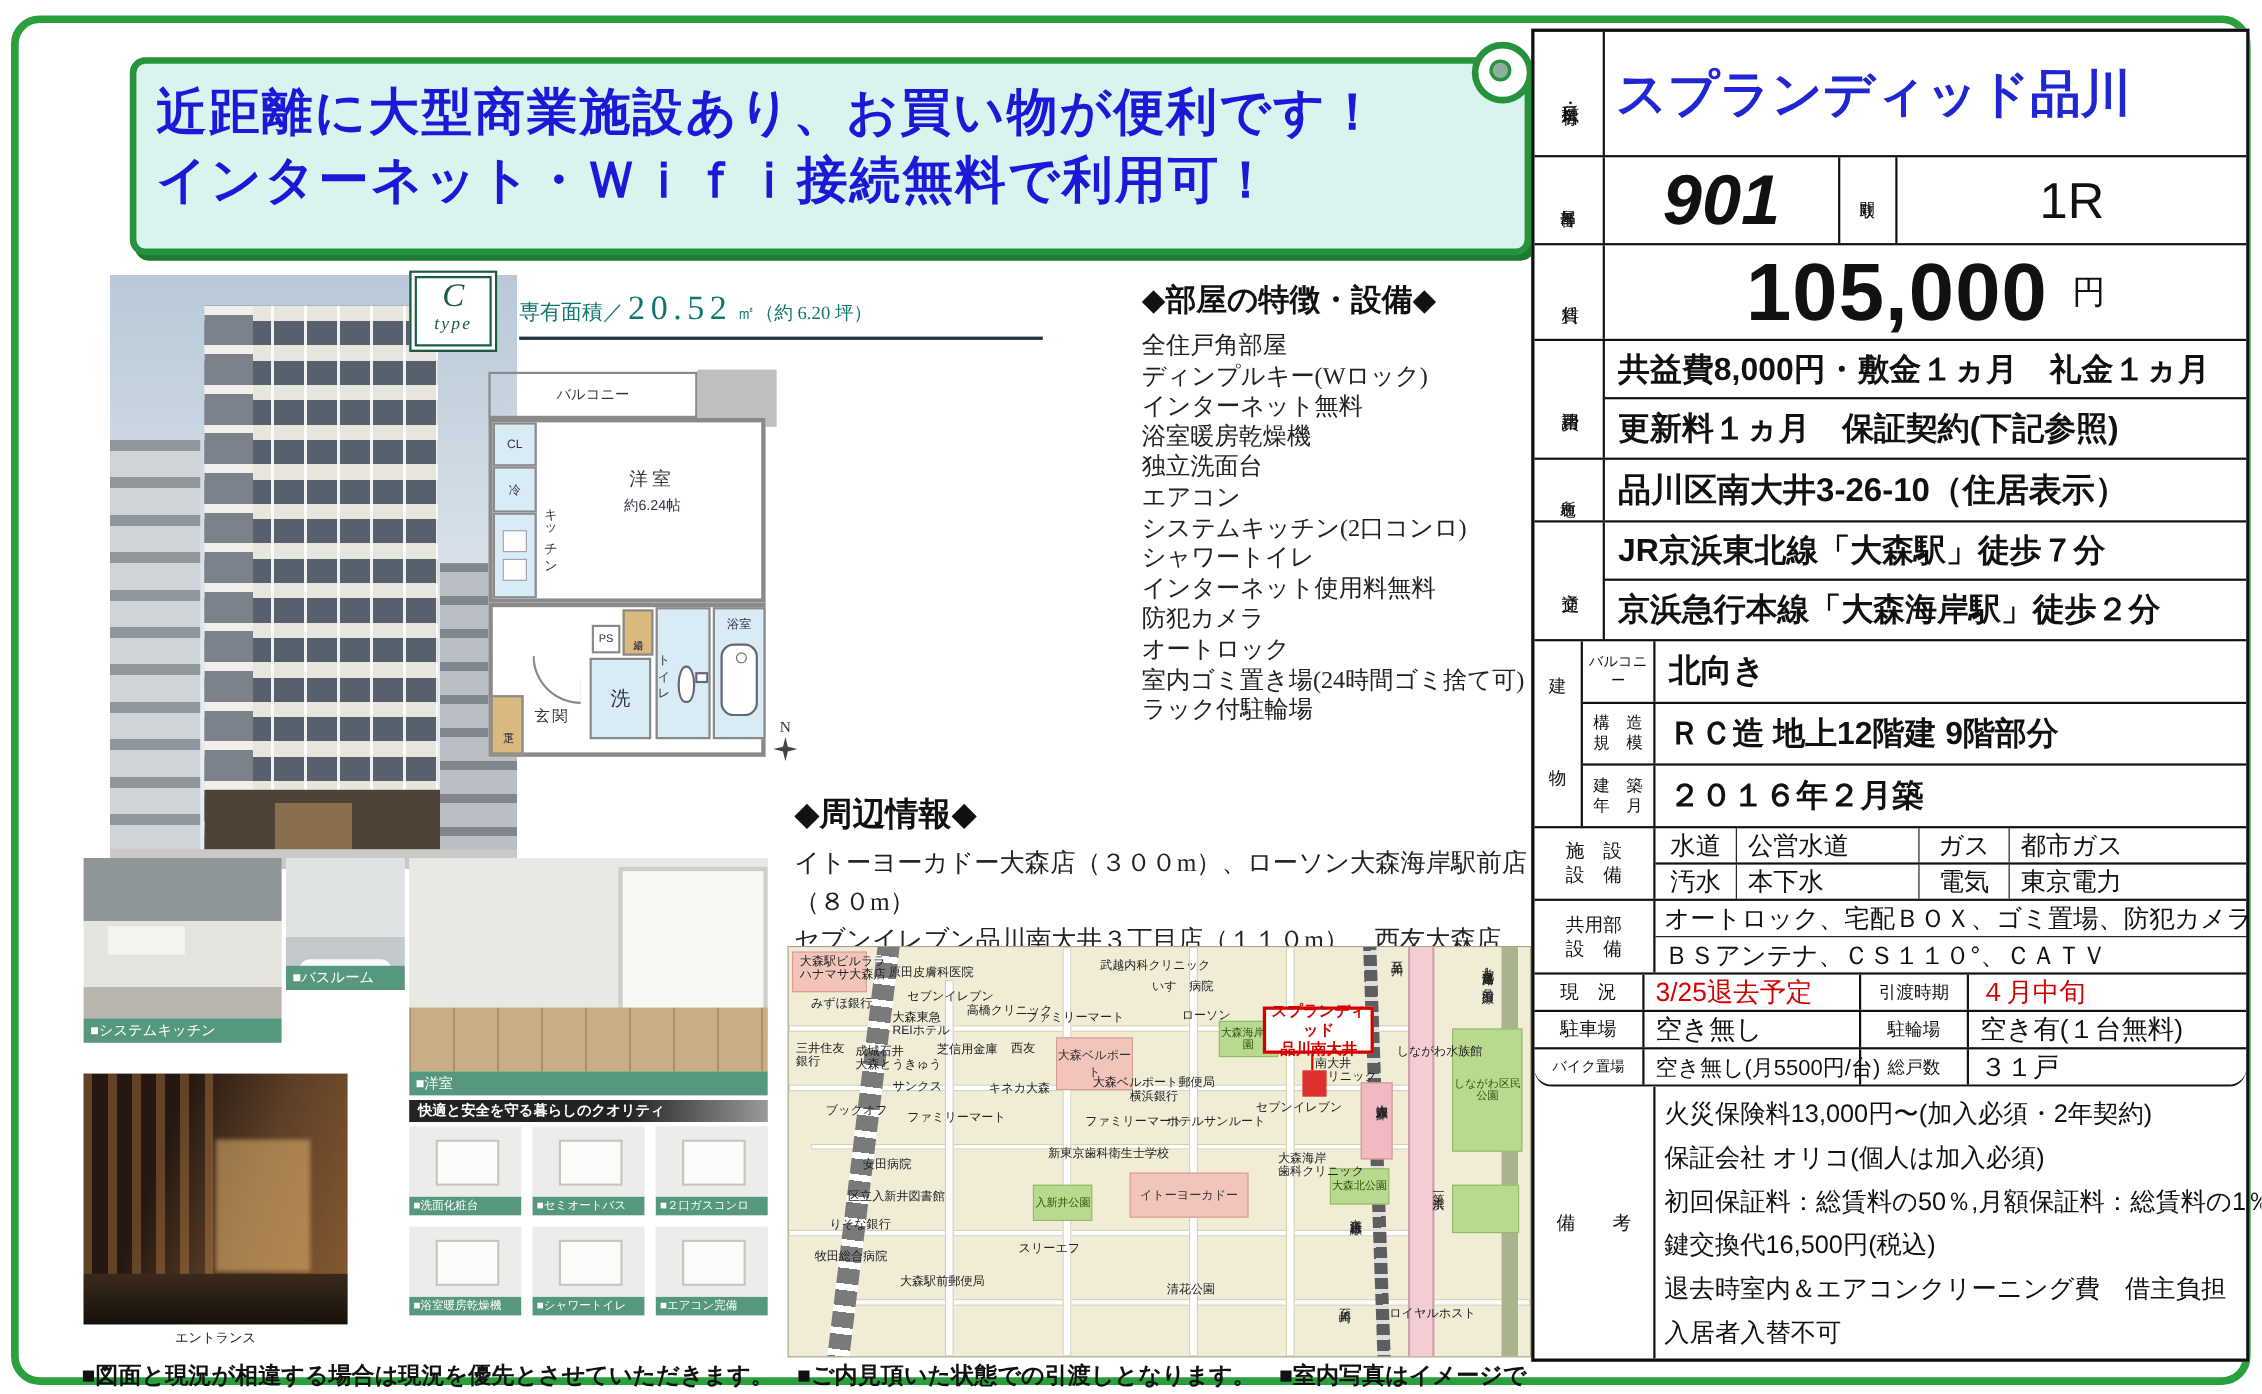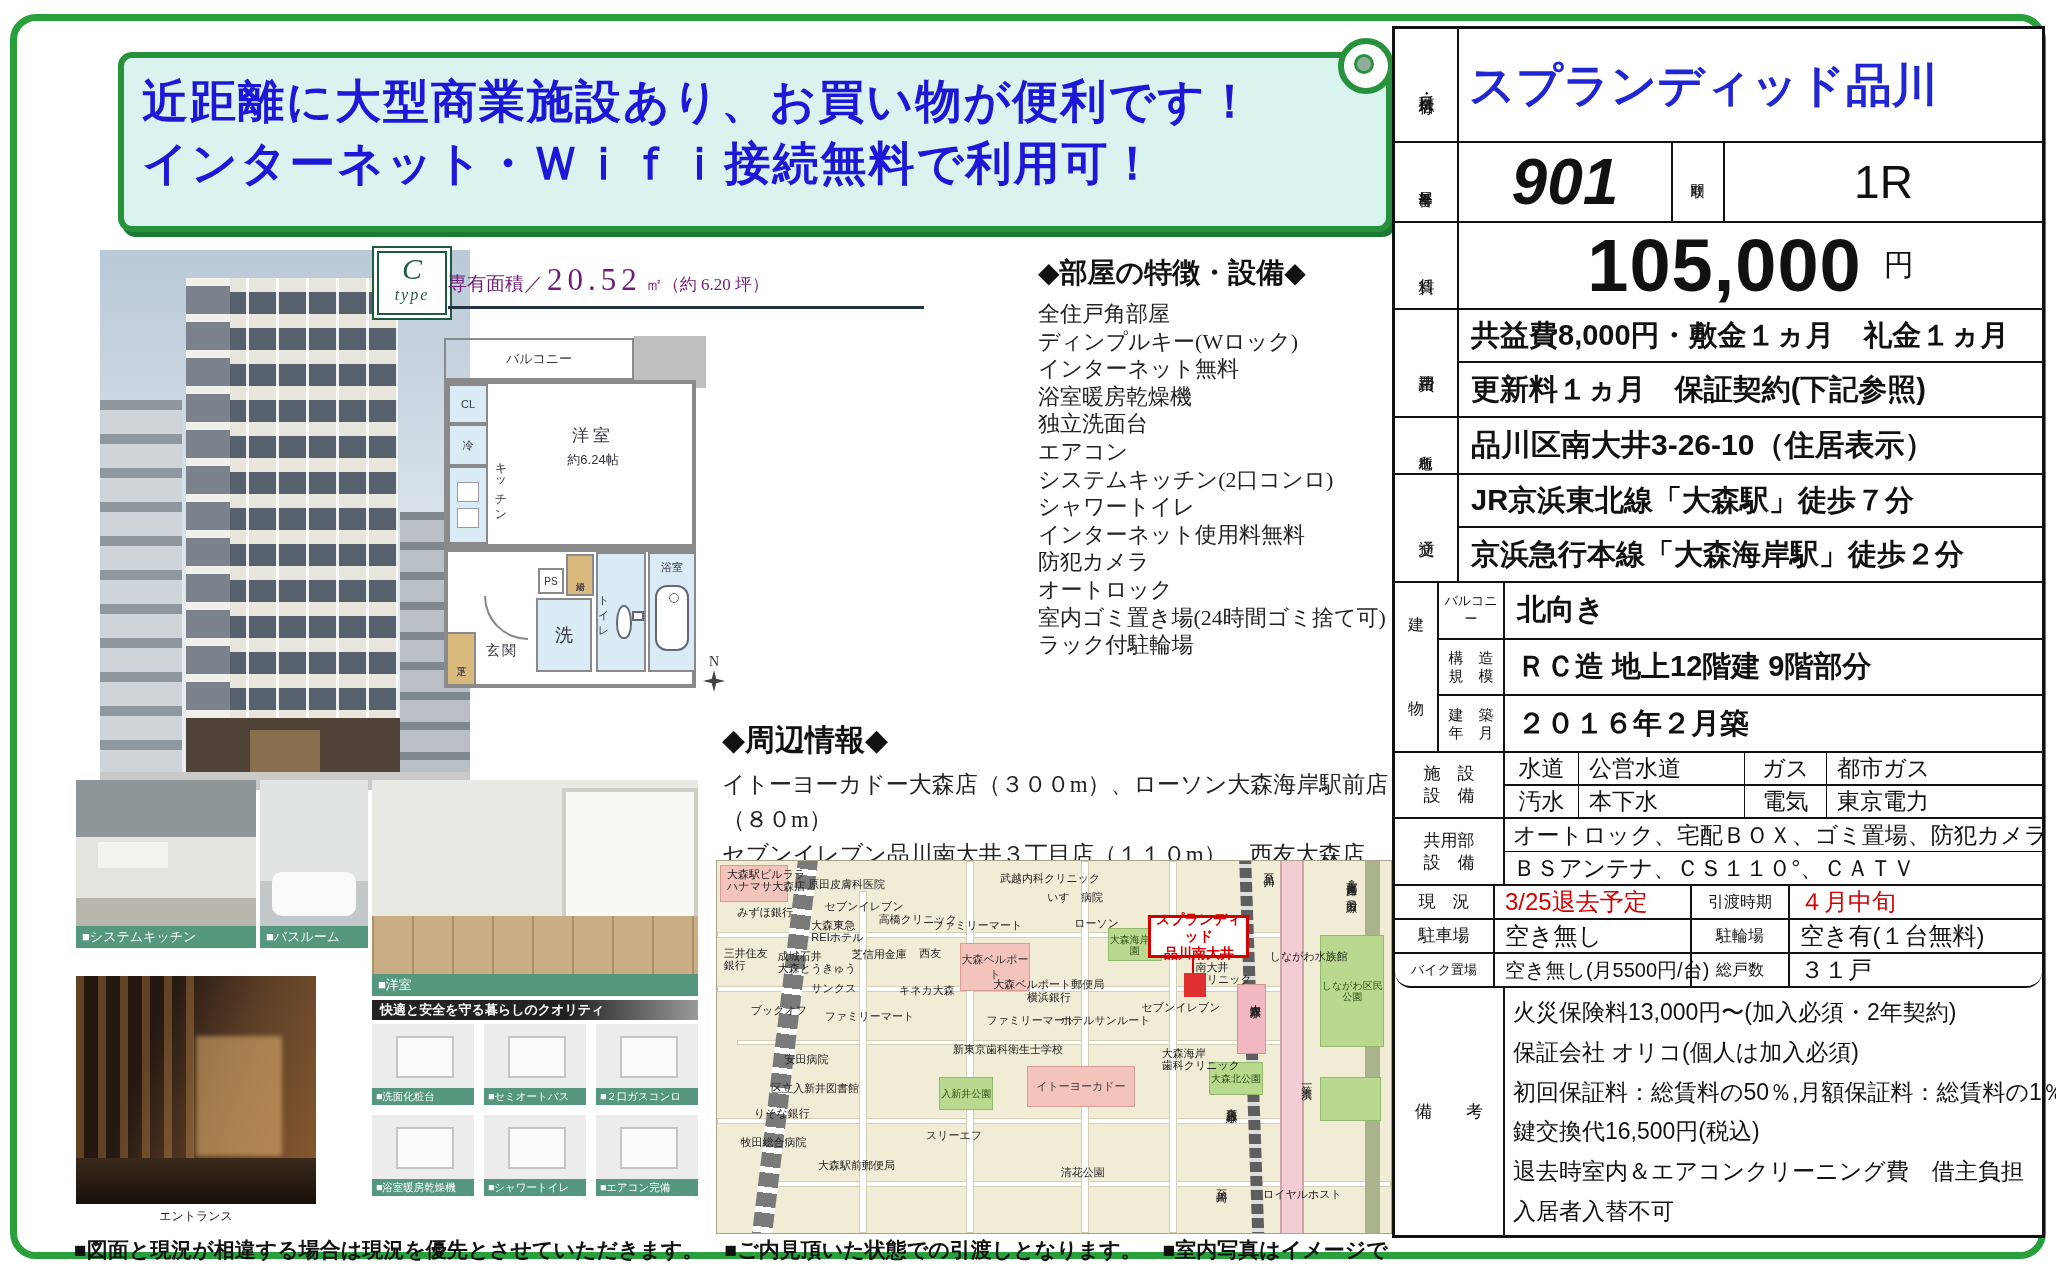--- a/index.html
+++ b/index.html
@@ -31,22 +31,22 @@
           background-image:repeating-linear-gradient(to bottom,rgba(70,80,90,.5) 0 8px,transparent 8px 30px);}
   .bp-ground{position:absolute;left:86px;top:468px;width:214px;height:72px;background:#4f4338;}
   .bp-door{position:absolute;left:150px;top:480px;width:70px;height:60px;background:#8a6f4e;}
   .bp-road{position:absolute;left:0;top:522px;width:370px;height:18px;background:#c9c9c7;}
   
   .type-badge{position:absolute;left:372px;top:246px;width:76px;height:70px;background:#fff;
       border:2px solid #1e5c40;box-shadow:inset 0 0 0 3px #fff,inset 0 0 0 5px #1e5c40;
       text-align:center;color:#1e5c40;font-family:"Liberation Serif","DejaVu Serif",serif;}
   .type-c{font-size:30px;font-style:italic;line-height:34px;margin-top:4px;}
   .type-word{font-size:16px;font-style:italic;letter-spacing:2px;line-height:18px;}
-  .area-line{position:absolute;left:448px;top:262px;width:476px;border-bottom:3px solid #234;
-      font-family:"Liberation Serif","DejaVu Serif",serif;color:#701a75;padding-bottom:8px;white-space:nowrap;}
+  .area-line{position:absolute;left:472px;top:262px;width:476px;border-bottom:3px solid #234;
+      font-family:"Liberation Serif","DejaVu Serif",serif;color:#0f766e;padding-bottom:8px;white-space:nowrap;}
   .area-prefix{font-size:19px;}
   .area-value{font-size:31px;letter-spacing:5px;}
   .area-suffix{font-size:17px;}
   
   .fp{position:absolute;left:438px;top:336px;width:268px;height:354px;}
   .fp *{box-sizing:border-box;}
   .fp-gray{position:absolute;left:196px;top:0;width:72px;height:52px;background:#bfbfbf;}
   .fp-balcony{position:absolute;left:6px;top:2px;width:190px;height:42px;border:2px solid #8a8a8a;
       font-size:13px;color:#333;text-align:center;padding-top:10px;}
   .fp-room{position:absolute;left:6px;top:44px;width:252px;height:168px;border:4px solid #8a8a8a;background:#fff;}
@@ -113,21 +113,21 @@
        border:3px solid #d40000;color:#d40000;font-weight:bold;font-size:14px;line-height:17px;
        display:flex;flex-direction:column;align-items:center;justify-content:center;text-align:center;z-index:5;}
   .prop-leader{position:absolute;left:70.5%;top:26%;width:0;height:4%;border-left:2px solid #d40000;z-index:4;}
   .prop-block{position:absolute;left:69.3%;top:30%;width:3.2%;height:6.5%;background:#e03030;z-index:4;}
   
   .ph{position:absolute;overflow:hidden;}
   .ph-cap{position:absolute;left:0;bottom:0;width:100%;height:22px;background:#55987e;color:#fff;
        font-size:13px;line-height:22px;padding-left:6px;box-sizing:border-box;}
   .ph-kitchen{left:76px;top:780px;width:180px;height:168px;background:linear-gradient(#8e9697 0 34%,#e5e3dd 34% 70%,#b9b6ae 70%);}
   .ph-kitchen .sink{position:absolute;left:22px;top:62px;width:70px;height:26px;background:#f4f3ef;border:2px solid #9a9archive9;}
-  .ph-bath{left:260px;top:780px;width:108px;height:168px;background:linear-gradient(#dfe3e4 0 60%,#c3c9cb 60%);}
+  .ph-bath{left:260px;top:780px;width:108px;height:120px;background:linear-gradient(#dfe3e4 0 60%,#c3c9cb 60%);}
   .ph-bath .tub{position:absolute;left:12px;top:92px;width:84px;height:44px;background:#fafafa;border-radius:10px;}
   .ph-west{left:372px;top:780px;width:326px;height:216px;background:#e9e9e4;}
   .ph-west .win{position:absolute;left:190px;top:8px;width:128px;height:146px;background:#f7faf4;border:4px solid #cfcfc8;}
   .ph-west .floor{position:absolute;left:0;bottom:22px;width:100%;height:58px;background:#c9ad85;
        background-image:repeating-linear-gradient(to right,rgba(120,90,50,.35) 0 2px,transparent 2px 40px);}
   .quality-band{position:absolute;left:372px;top:1000px;width:326px;height:20px;
        background:linear-gradient(to right,#222 0 60%,#9a9a9a);color:#fff;font-weight:bold;
        font-size:13px;line-height:20px;padding-left:8px;box-sizing:border-box;}
   .grid-wrap{position:absolute;left:372px;top:1024px;width:326px;height:172px;
        display:grid;grid-template-columns:repeat(3,102px);grid-auto-rows:81px;gap:10px 10px;}

